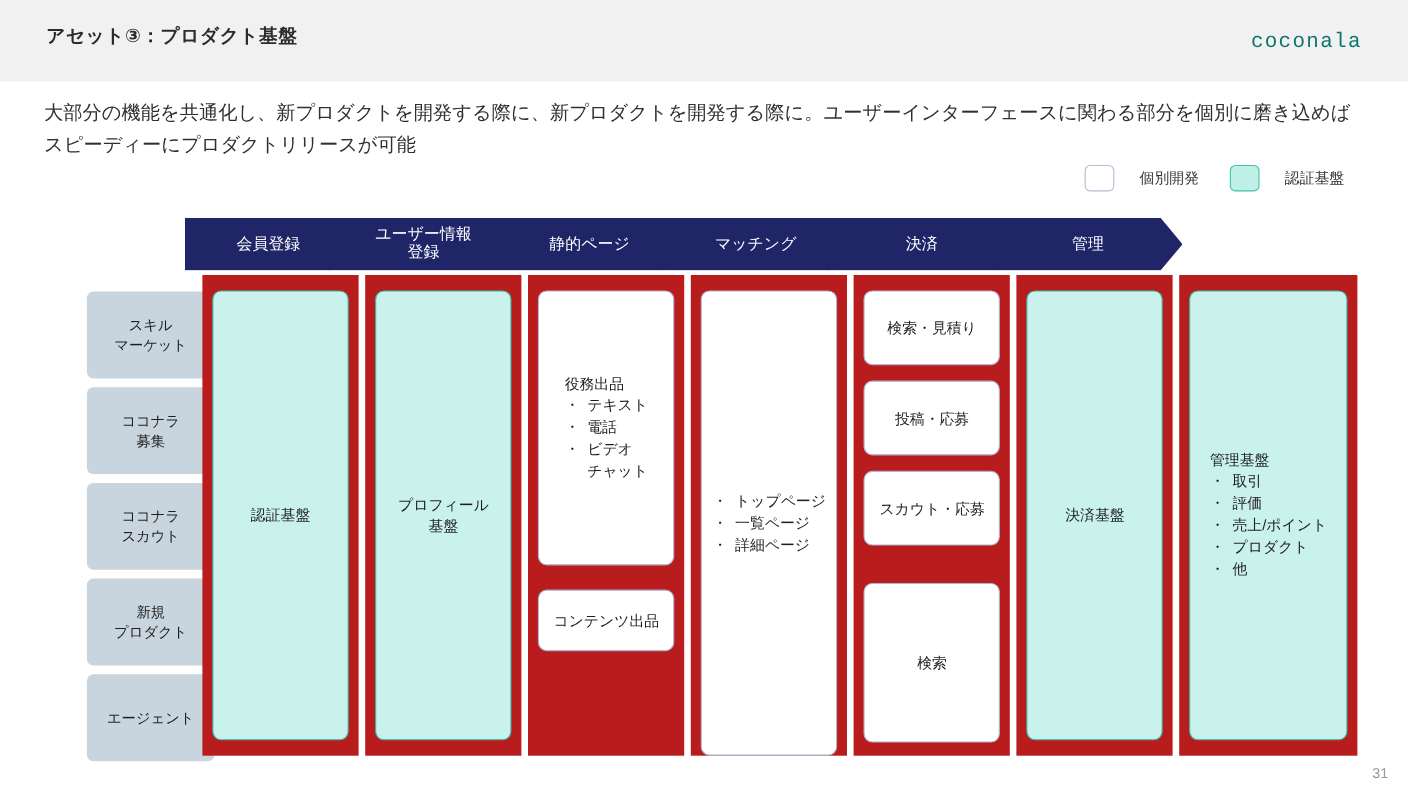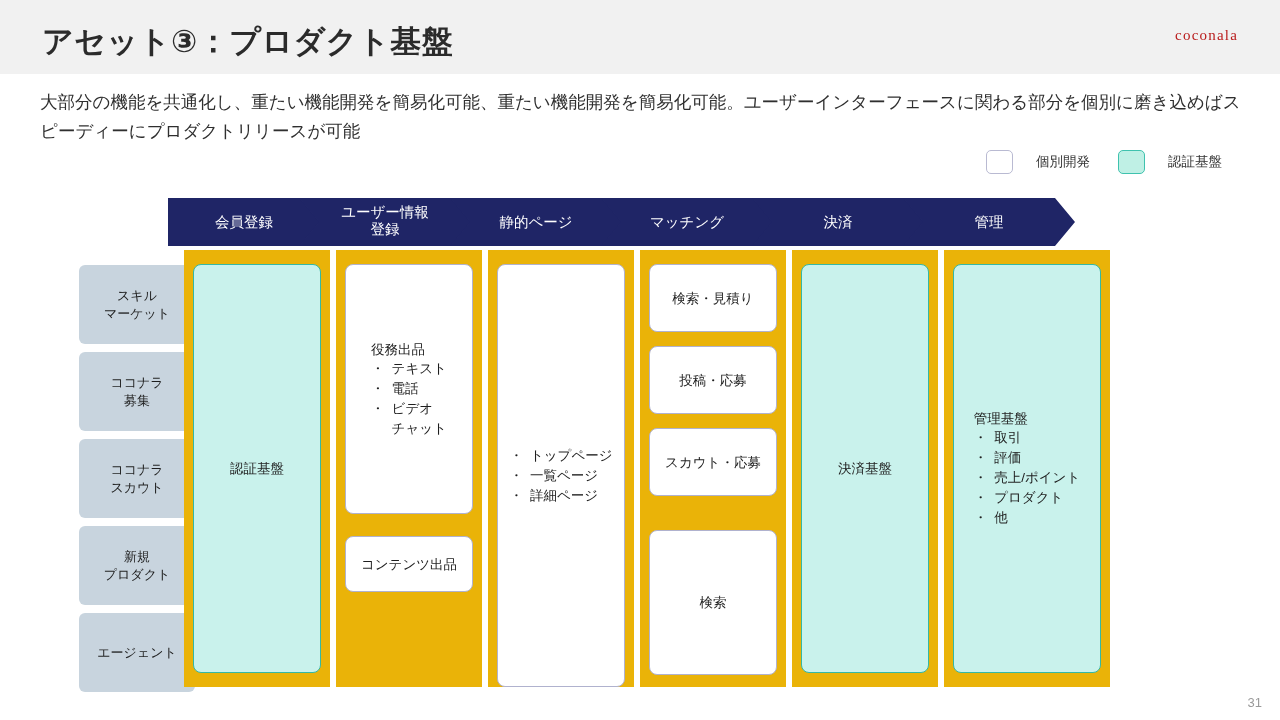--- a/index.html
+++ b/index.html
@@ -11,27 +11,27 @@
   }
   #slide { position: relative; width: 1280px; height: 720px; background: #fff; }
 
   
   .topbar {
     position: absolute; left: 0; top: 0; width: 1280px; height: 74px;
     background: #f1f1f1;
   }
   .slide-title {
     position: absolute; left: 42px; top: 21px;
-    font-size: 31px; font-weight: bold; color: #2b2b2b;
+    font-size: 17px; font-weight: bold; color: #2b2b2b;
     letter-spacing: 0.5px;
   }
   .brand-logo {
     position: absolute; right: 42px; top: 27px;
-    font-size: 15px; color: #b91c1c; letter-spacing: 1.2px;
-    font-family: Liberation Serif, serif;
+    font-size: 19px; color: #0f766e; letter-spacing: 1.2px;
+    font-family: Liberation Mono, monospace;
   }
 
   
   .lead {
     position: absolute; left: 40px; top: 88px; width: 1205px;
     font-size: 17.5px; line-height: 29px; color: #2f2f2f;
   }
 
   
   .legend {
@@ -77,21 +77,21 @@
     display: flex; align-items: center; justify-content: center;
     text-align: center; font-size: 13px; line-height: 18px; color: #1e1e1e;
   }
 
   
   .cols {
     position: absolute; left: 184px; top: 250px; width: 1062px; height: 437px;
     display: flex;
   }
   .col {
-    position: relative; background: #eab308; height: 437px;
+    position: relative; background: #b91c1c; height: 437px;
     margin-right: 6px;
     display: flex; flex-direction: column; align-items: center;
     padding: 12px 9px;
   }
   .col:last-child { margin-right: 12px; }
 
   .card {
     width: 100%; border-radius: 8px;
     display: flex; align-items: center; justify-content: center;
     text-align: center; font-size: 13.5px; line-height: 19px; color: #1e1e1e;
@@ -111,40 +111,40 @@
 </style>
 </head>
 <body>
 
 <div id="slide">
 
   <div class="topbar"></div>
   <div class="slide-title">アセット③：プロダクト基盤</div>
   <div class="brand-logo">coconala</div>
 
-  <div class="lead">大部分の機能を共通化し、重たい機能開発を簡易化可能、重たい機能開発を簡易化可能。ユーザーインターフェースに関わる部分を個別に磨き込めばスピーディーにプロダクトリリースが可能</div>
+  <div class="lead">大部分の機能を共通化し、新プロダクトを開発する際に、新プロダクトを開発する際に。ユーザーインターフェースに関わる部分を個別に磨き込めばスピーディーにプロダクトリリースが可能</div>
 
   <div class="legend">
     <div class="legend-item">
       <div class="legend-swatch sw-individual"></div>
       <div class="legend-label">個別開発</div>
     </div>
     <div class="legend-item">
       <div class="legend-swatch sw-common"></div>
       <div class="legend-label">認証基盤</div>
     </div>
   </div>
 
   <div class="chevron-row" id="chevron-row">
       <div class="chev first" style="width: 152px;">
         <span>
           <div>会員登録</div>
         </span>
       </div>
-      <div class="chev notched" style="width: 172px; font-family: Liberation Mono, monospace;">
+      <div class="chev notched" style="width: 172px;">
         <span>
           <div>ユーザー情報</div>
           <div>登録</div>
         </span>
       </div>
       <div class="chev notched" style="width: 172px;">
         <span>
           <div>静的ページ</div>
         </span>
       </div>
@@ -196,20 +196,30 @@
         </div>
       </div>
     </div>
 
   <div class="cols" id="cols">
       <div class="col" style="width: 146px; position: relative; padding: 0px;">
         <div class="card mint" style="position: absolute; left: 9px; right: 9px; width: auto; top: 14px; height: 409px;">
           <div class="card-body">
             <div>
               <div>認証基盤</div>
+            </div>
+          </div>
+        </div>
+      </div>
+      <div class="col" style="width: 146px; position: relative; padding: 0px;">
+        <div class="card mint" style="position: absolute; left: 9px; right: 9px; width: auto; top: 14px; height: 409px;">
+          <div class="card-body">
+            <div>
+              <div>プロフィール</div>
+              <div>基盤</div>
             </div>
           </div>
         </div>
       </div>
       <div class="col" style="width: 146px; position: relative; padding: 0px;">
         <div class="card white" style="position: absolute; left: 9px; right: 9px; width: auto; top: 14px; height: 250px;">
           <div class="card-body" style="text-align: left;">
             <div>
               <div>役務出品</div>
             </div>

